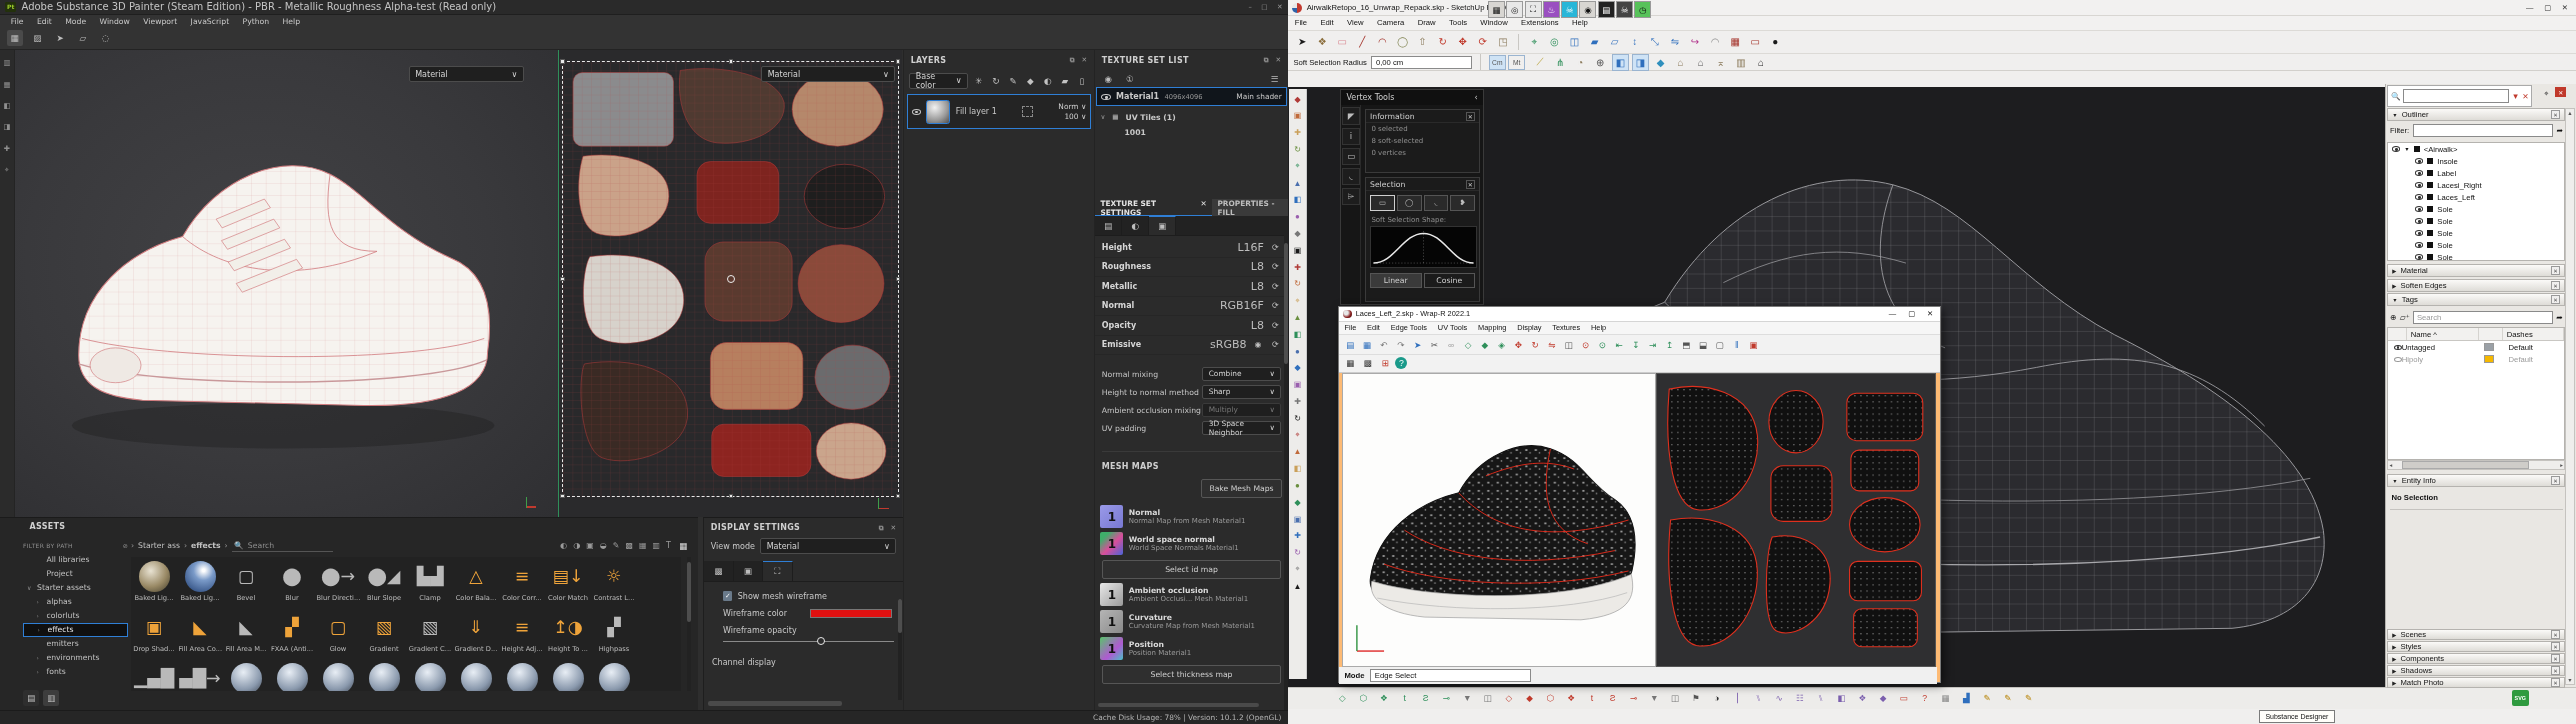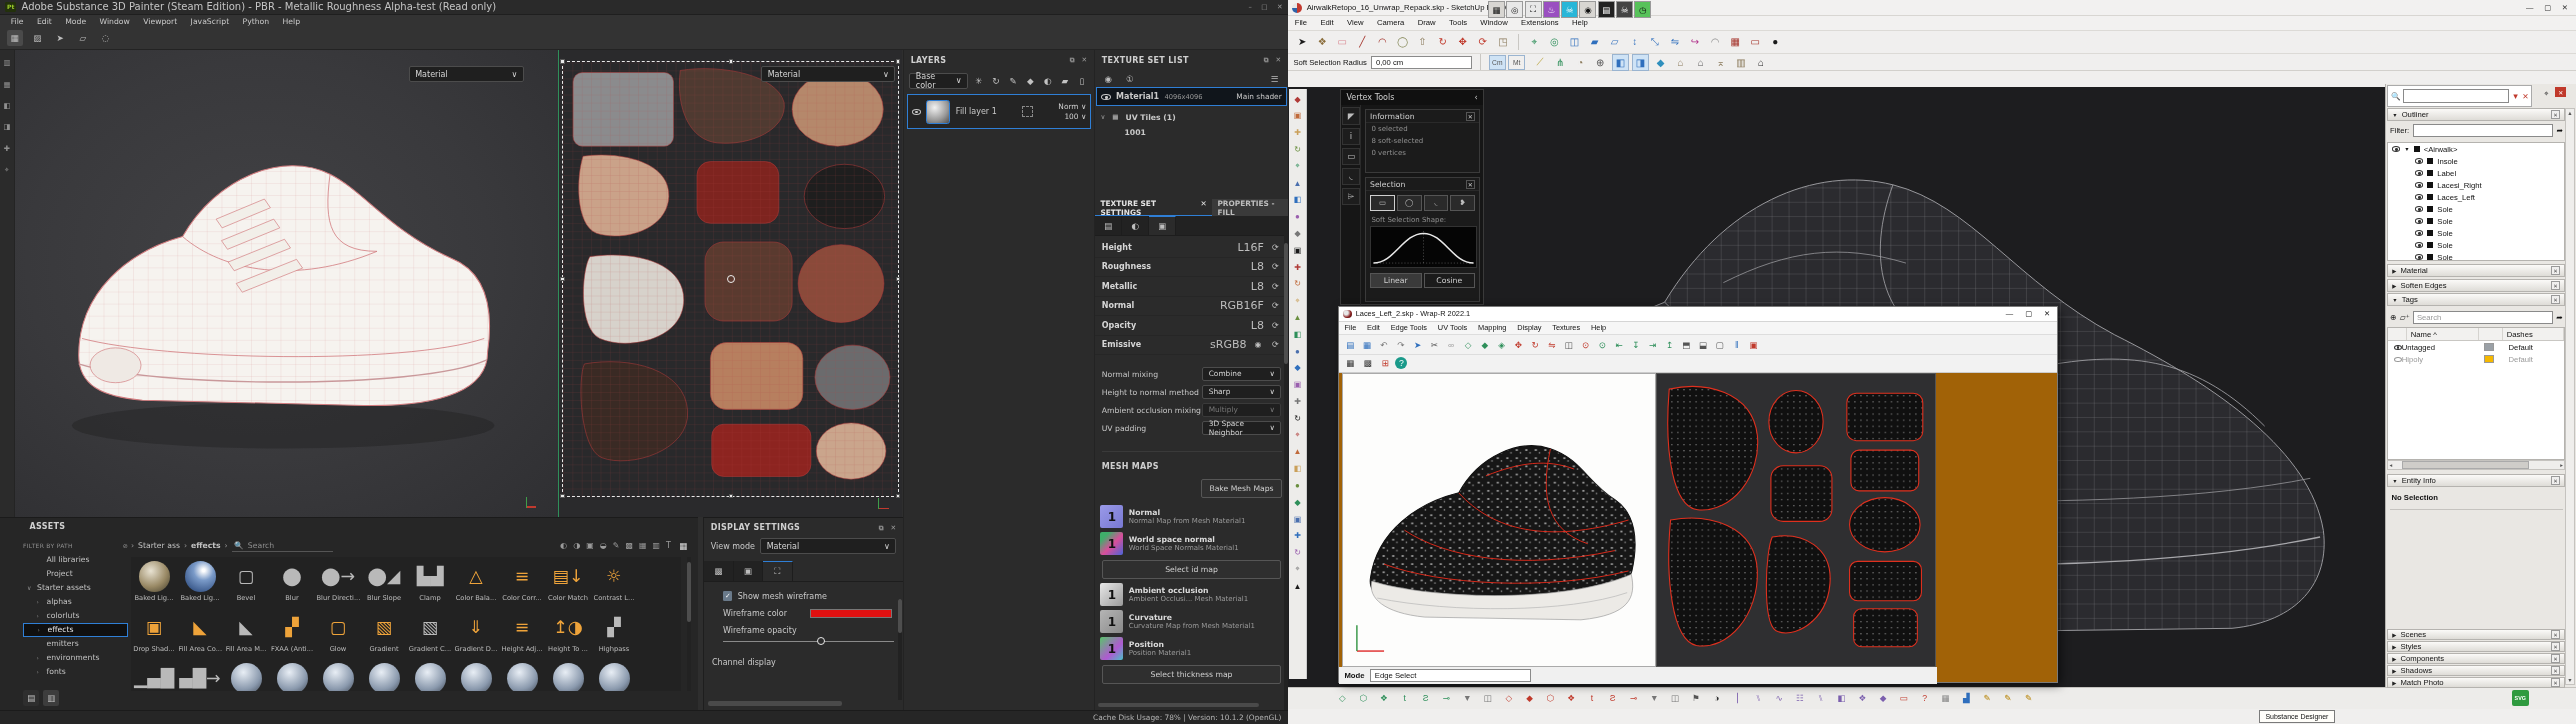--- a/index.html
+++ b/index.html
@@ -138,21 +138,21 @@
 .vtbox .bh{height:13.4px;display:flex;align-items:center;padding:0 4px;font-size:7.7px;border-bottom:0.7px solid #2a2a2a}
 .vtbox .bh .x{margin-left:auto;width:9.4px;height:9.4px;border:0.7px solid #555;display:flex;align-items:center;justify-content:center;font-size:6px}
 .vtline{font-size:7px;color:#8f8f8f;padding:2px 5.4px}
 .selbtns{display:flex;gap:2px;padding:3.4px 4px}
 .selbtns .icn{width:25.5px;height:16px;border:0.7px solid #555;background:#2a2a2a;font-size:7.4px}
 .selbtns .icn.on{border-color:#cfcfcf}
 .fobtns{display:flex;gap:2px;padding:2.7px 4px}
 .fobtns div{flex:1;height:14.8px;display:flex;align-items:center;justify-content:center;border:0.7px solid #555;font-size:7.7px}
 .fobtns .on{background:#3a3a3a}
 
-#wr{position:absolute;left:50px;top:306px;width:720px;height:377px;background:#a16207;border:0.7px solid #7a7a7a;box-shadow:2.7px 2.7px 9.4px rgba(0,0,0,.6);z-index:12;font-family:"Liberation Sans",sans-serif}
+#wr{position:absolute;left:50px;top:306px;width:603px;height:377px;background:#fdba74;border:0.7px solid #7a7a7a;box-shadow:2.7px 2.7px 9.4px rgba(0,0,0,.6);z-index:12;font-family:"Liberation Sans",sans-serif}
 #wr-title{height:14.8px;background:#fff;display:flex;align-items:center;gap:4px;padding:0 4px;border-bottom:0.7px solid #d5d5d5;font-size:7.4px}
 .wr-ico{width:8.7px;height:8.7px;border-radius:50%;background:radial-gradient(circle at 35% 35%,#e8e8e8 25%,#8a2020 60%,#3a0d0d)}
 #wr-title .wb{margin-left:auto;display:flex;gap:12px;font-size:7.4px;color:#222;padding-right:2.7px}
 #wr-menu{height:13.4px;display:flex;align-items:center;background:#f6f6f6;border-bottom:0.7px solid #ddd}
 #wr-menu div{padding:0 5.4px;font-size:7.4px}
 #wr-tb{height:20px;display:flex;align-items:center;gap:2px;background:#f2f2f2;border-bottom:0.7px solid #ddd;padding:0 4px}
 #wr-tb .icn,#wr-tb2 .icn{width:14.8px;height:14.8px;font-size:8.7px}
 #wr-tb2{height:17.4px;display:flex;align-items:center;gap:2.7px;background:#f2f2f2;border-bottom:0.7px solid #ccc;padding:0 4px}
 #wr-l{position:absolute;left:2.7px;top:66px;width:314px;height:294px;background:#fdfdfc;border:0.7px solid #aaa;overflow:hidden}
 #wr-r{position:absolute;left:317px;top:66px;width:280px;height:294px;background:#2f2f31;border:0.7px solid #555;overflow:hidden}

